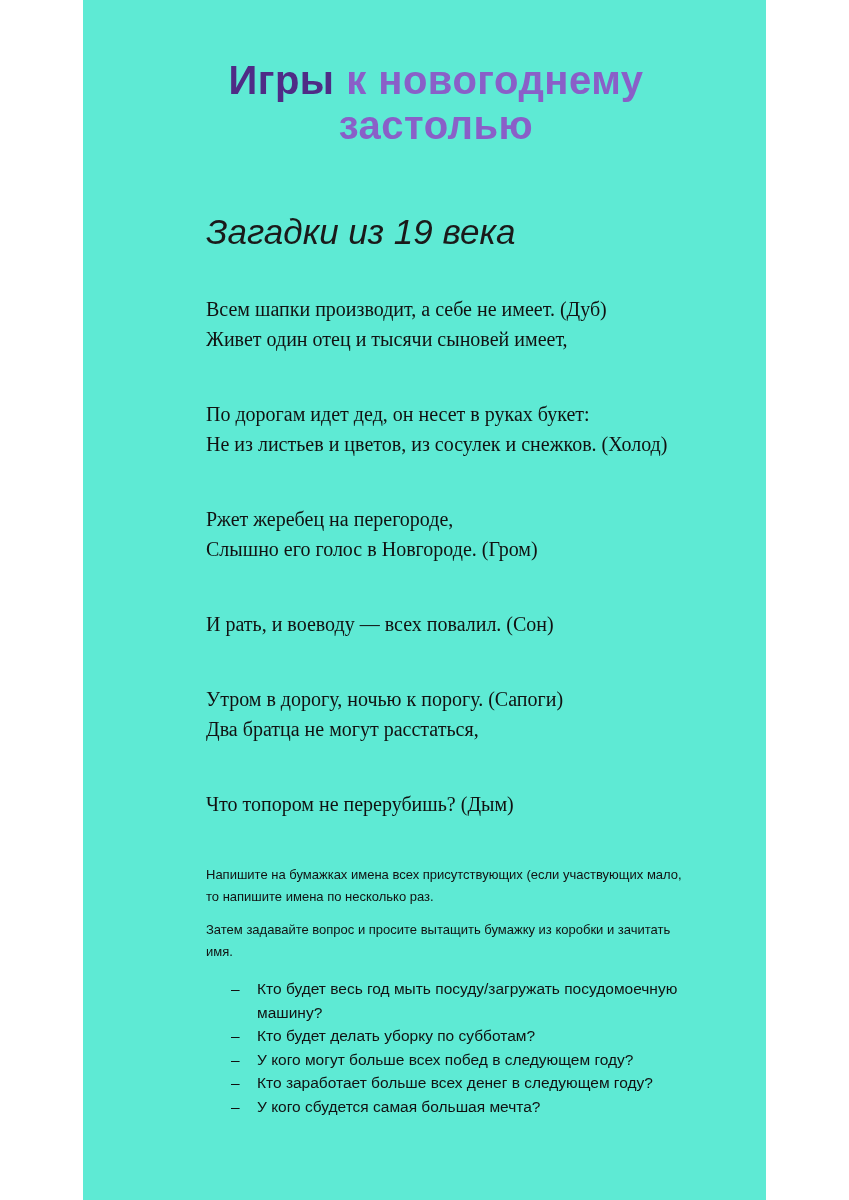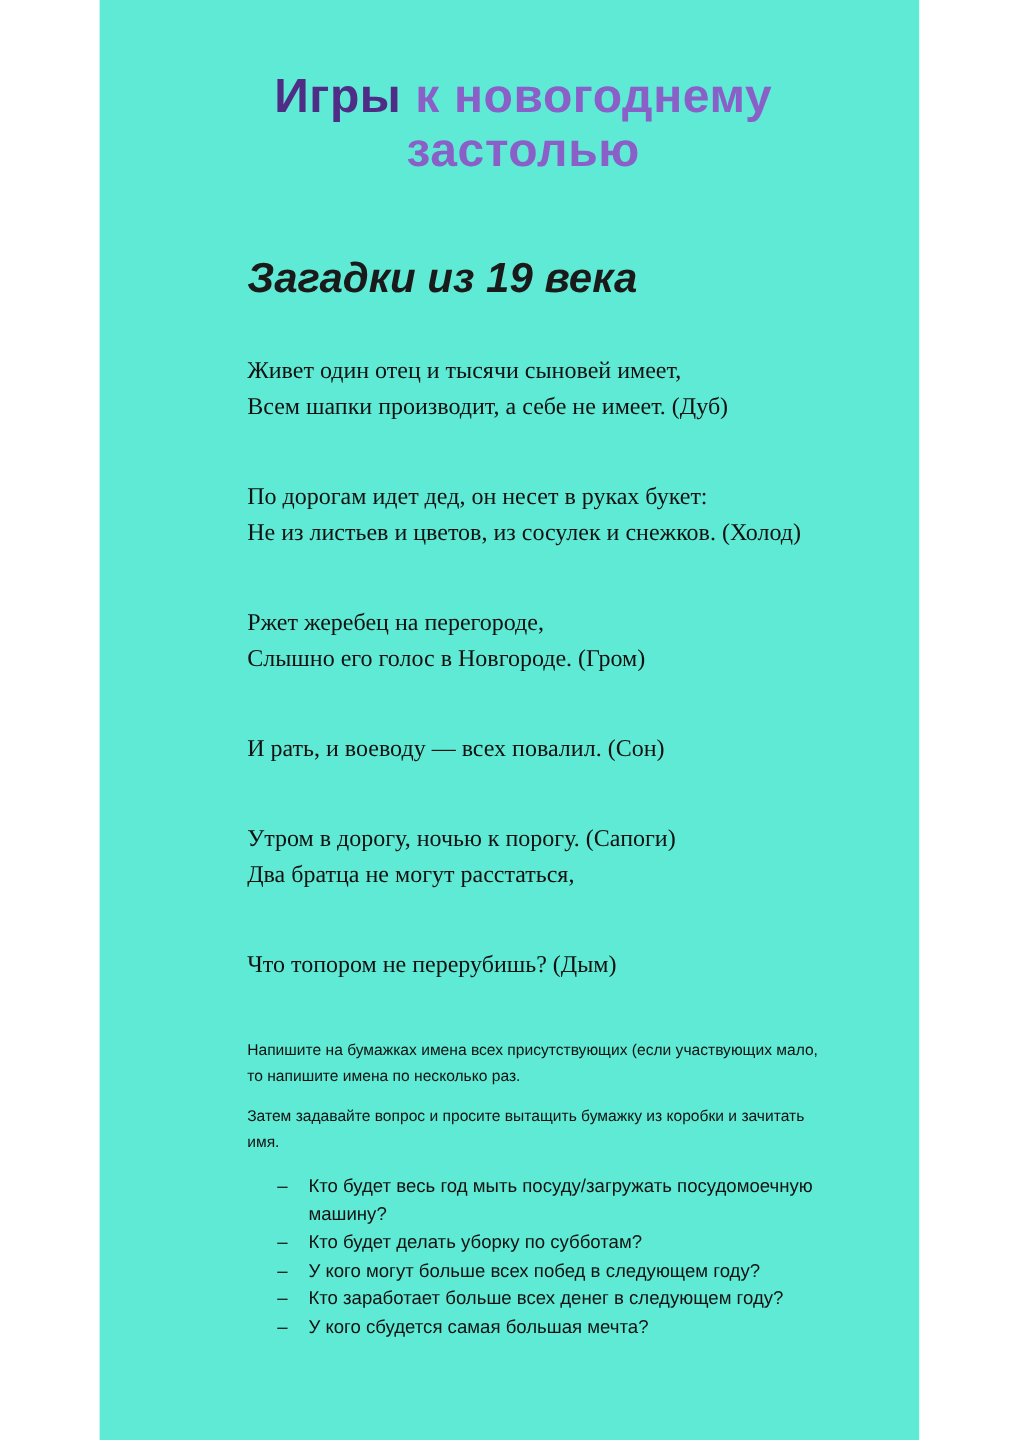--- a/index.html
+++ b/index.html
@@ -22,21 +22,21 @@
     font-weight: bold;
     letter-spacing: 0.5px;
     margin-bottom: 64px;
     margin-left: -30px; 
   }
   .doc-title .t-dark  { color: #4f2c86; }
   .doc-title .t-light { color: #8a5fc8; }
   .section-heading {
     font-family: "Liberation Sans", sans-serif;
     font-style: italic;
-    font-weight: 700;
+    font-weight: 400;
     font-size: 35px;
     color: #1a1a1a;
     margin-bottom: 42px;
   }
   .riddle {
     font-family: "Liberation Serif", serif;
     font-size: 20px;
     line-height: 30px;
     color: #111111;
     margin-bottom: 45px;
@@ -73,22 +73,22 @@
 <div class="page">
   <div class="content">
 
     <h1 class="doc-title">
       <span class="t-dark">Игры</span><span class="t-light"> к новогоднему застолью</span>
     </h1>
 
     <h2 class="section-heading">Загадки из 19 века</h2>
 
     <div class="riddle">
+      <div>Всем шапки производит, а себе не имеет. (Дуб)</div>
       <div>Живет один отец и тысячи сыновей имеет,</div>
-      <div>Всем шапки производит, а себе не имеет. (Дуб)</div>
     </div>
 
     <div class="riddle">
       <div>По дорогам идет дед, он несет в руках букет:</div>
       <div>Не из листьев и цветов, из сосулек и снежков. (Холод)</div>
     </div>
 
     <div class="riddle">
       <div>Ржет жеребец на перегороде,</div>
       <div>Слышно его голос в Новгороде. (Гром)</div>

